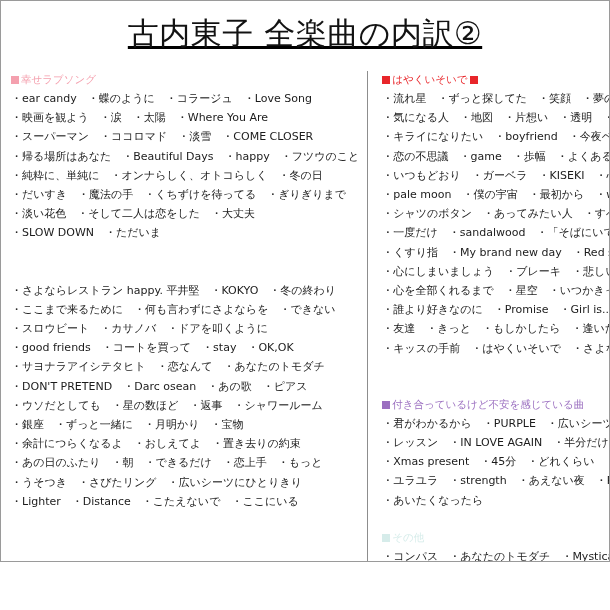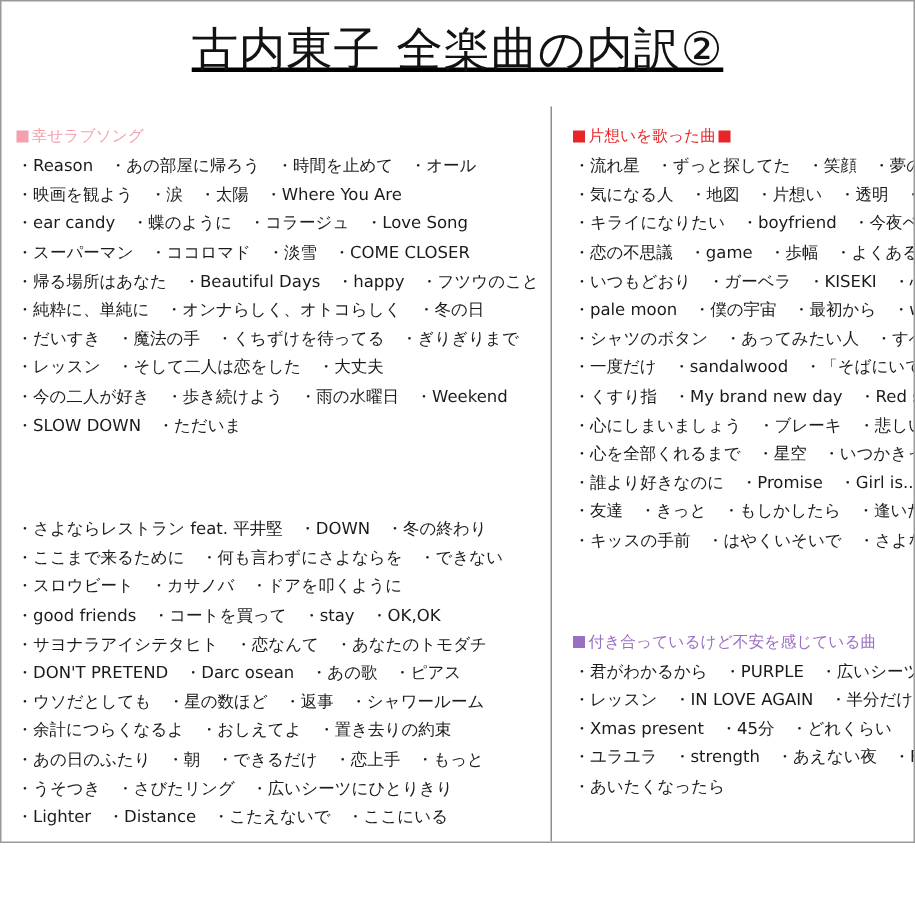--- a/index.html
+++ b/index.html
@@ -42,21 +42,20 @@
     box-sizing: border-box;
     flex: 0 0 50%;
     padding: 0 8px 0 10px;
   }
   .col.right {
     border-left: 1px solid #8d8d8d;
     padding-left: 14px;
   }
   .section {
     margin-bottom: 0;
-    margin-top: 12px;
   }
   .section-header {
     font-size: 10.5px;
     line-height: 16px;
     margin: 0 0 2px 0;
     white-space: nowrap;
     font-family: "DejaVu Sans", "Liberation Sans", sans-serif;
   }
   .sq {
     display: inline-block;
@@ -86,49 +85,48 @@
 <body>
 
 <div id="page">
 
   <div id="title">古内東子 全楽曲の内訳②</div>
 
   <div id="columns">
     <div class="col left">
         <div class="section">
           <div class="section-header" style="color: rgb(244, 160, 174);"><span class="sq" style="background: rgb(244, 160, 174);"></span><span>幸せラブソング</span></div>
-          <div class="song-line">・Reason　・あの部屋に帰ろう　・時間を止めて　・オール</div>
+          <div class="song-line">・ear candy　・蝶のように　・コラージュ　・Love Song</div>
           <div class="song-line">・映画を観よう　・涙　・太陽　・Where You Are</div>
-          <div class="song-line">・ear candy　・蝶のように　・コラージュ　・Love Song</div>
           <div class="song-line">・スーパーマン　・ココロマド　・淡雪　・COME CLOSER</div>
           <div class="song-line">・帰る場所はあなた　・Beautiful Days　・happy　・フツウのこと</div>
           <div class="song-line">・純粋に、単純に　・オンナらしく、オトコらしく　・冬の日</div>
           <div class="song-line">・だいすき　・魔法の手　・くちずけを待ってる　・ぎりぎりまで</div>
-          <div class="song-line">・レッスン　・そして二人は恋をした　・大丈夫</div>
-          <div class="song-line">・今の二人が好き　・歩き続けよう　・雨の水曜日　・Weekend</div>
+          <div class="song-line">・淡い花色　・そして二人は恋をした　・大丈夫</div>
           <div class="song-line">・SLOW DOWN　・ただいま</div>
         </div>
         <div class="gap big"></div>
         <div class="section">
-          <div class="song-line">・さよならレストラン feat. 平井堅　・DOWN　・冬の終わり</div>
+          <div class="song-line">・さよならレストラン happy. 平井堅　・KOKYO　・冬の終わり</div>
           <div class="song-line">・ここまで来るために　・何も言わずにさよならを　・できない</div>
           <div class="song-line">・スロウビート　・カサノバ　・ドアを叩くように</div>
           <div class="song-line">・good friends　・コートを買って　・stay　・OK,OK</div>
           <div class="song-line">・サヨナラアイシテタヒト　・恋なんて　・あなたのトモダチ</div>
           <div class="song-line">・DON'T PRETEND　・Darc osean　・あの歌　・ピアス</div>
           <div class="song-line">・ウソだとしても　・星の数ほど　・返事　・シャワールーム</div>
+          <div class="song-line">・銀座　・ずっと一緒に　・月明かり　・宝物</div>
           <div class="song-line">・余計につらくなるよ　・おしえてよ　・置き去りの約束</div>
           <div class="song-line">・あの日のふたり　・朝　・できるだけ　・恋上手　・もっと</div>
           <div class="song-line">・うそつき　・さびたリング　・広いシーツにひとりきり</div>
           <div class="song-line">・Lighter　・Distance　・こたえないで　・ここにいる</div>
         </div>
       </div>
     <div class="col right">
         <div class="section">
-          <div class="section-header" style="color: rgb(232, 38, 42);"><span class="sq" style="background: rgb(232, 38, 42);"></span><span>片想いを歌った曲</span><span class="sq trail" style="background: rgb(232, 38, 42);"></span></div>
+          <div class="section-header" style="color: rgb(232, 38, 42);"><span class="sq" style="background: rgb(232, 38, 42);"></span><span>はやくいそいで</span><span class="sq trail" style="background: rgb(232, 38, 42);"></span></div>
           <div class="song-line">・流れ星　・ずっと探してた　・笑顔　・夢の続き　・Devotion</div>
           <div class="song-line">・気になる人　・地図　・片想い　・透明　・Swallow</div>
           <div class="song-line">・キライになりたい　・boyfriend　・今夜ベッドで　・Confusion</div>
           <div class="song-line">・恋の不思議　・game　・歩幅　・よくある物語　・10%</div>
           <div class="song-line">・いつもどおり　・ガーベラ　・KISEKI　・心もつれて</div>
           <div class="song-line">・pale moon　・僕の宇宙　・最初から　・weak point</div>
           <div class="song-line">・シャツのボタン　・あってみたい人　・すべてには理由がある</div>
           <div class="song-line">・一度だけ　・sandalwood　・「そばにいて」　・助手席</div>
           <div class="song-line">・くすり指　・My brand new day　・Red sign　・雨振る東京</div>
           <div class="song-line">・心にしまいましょう　・ブレーキ　・悲しいうわさ　・ルール</div>

